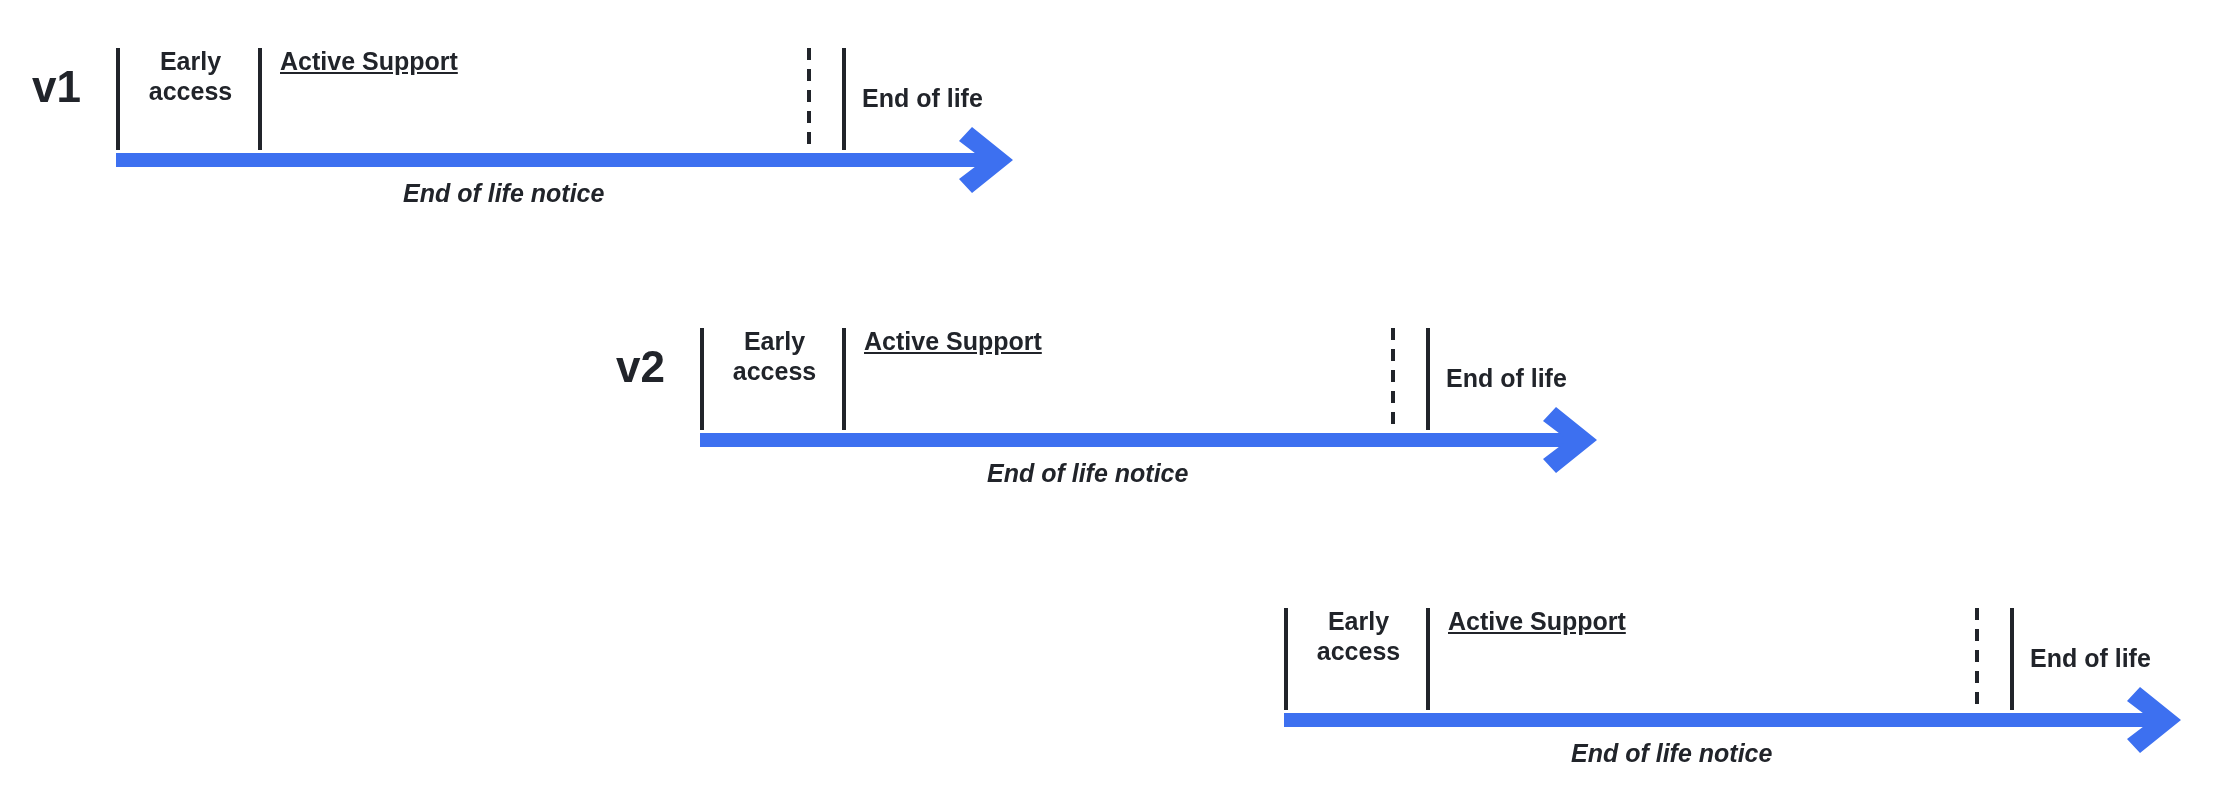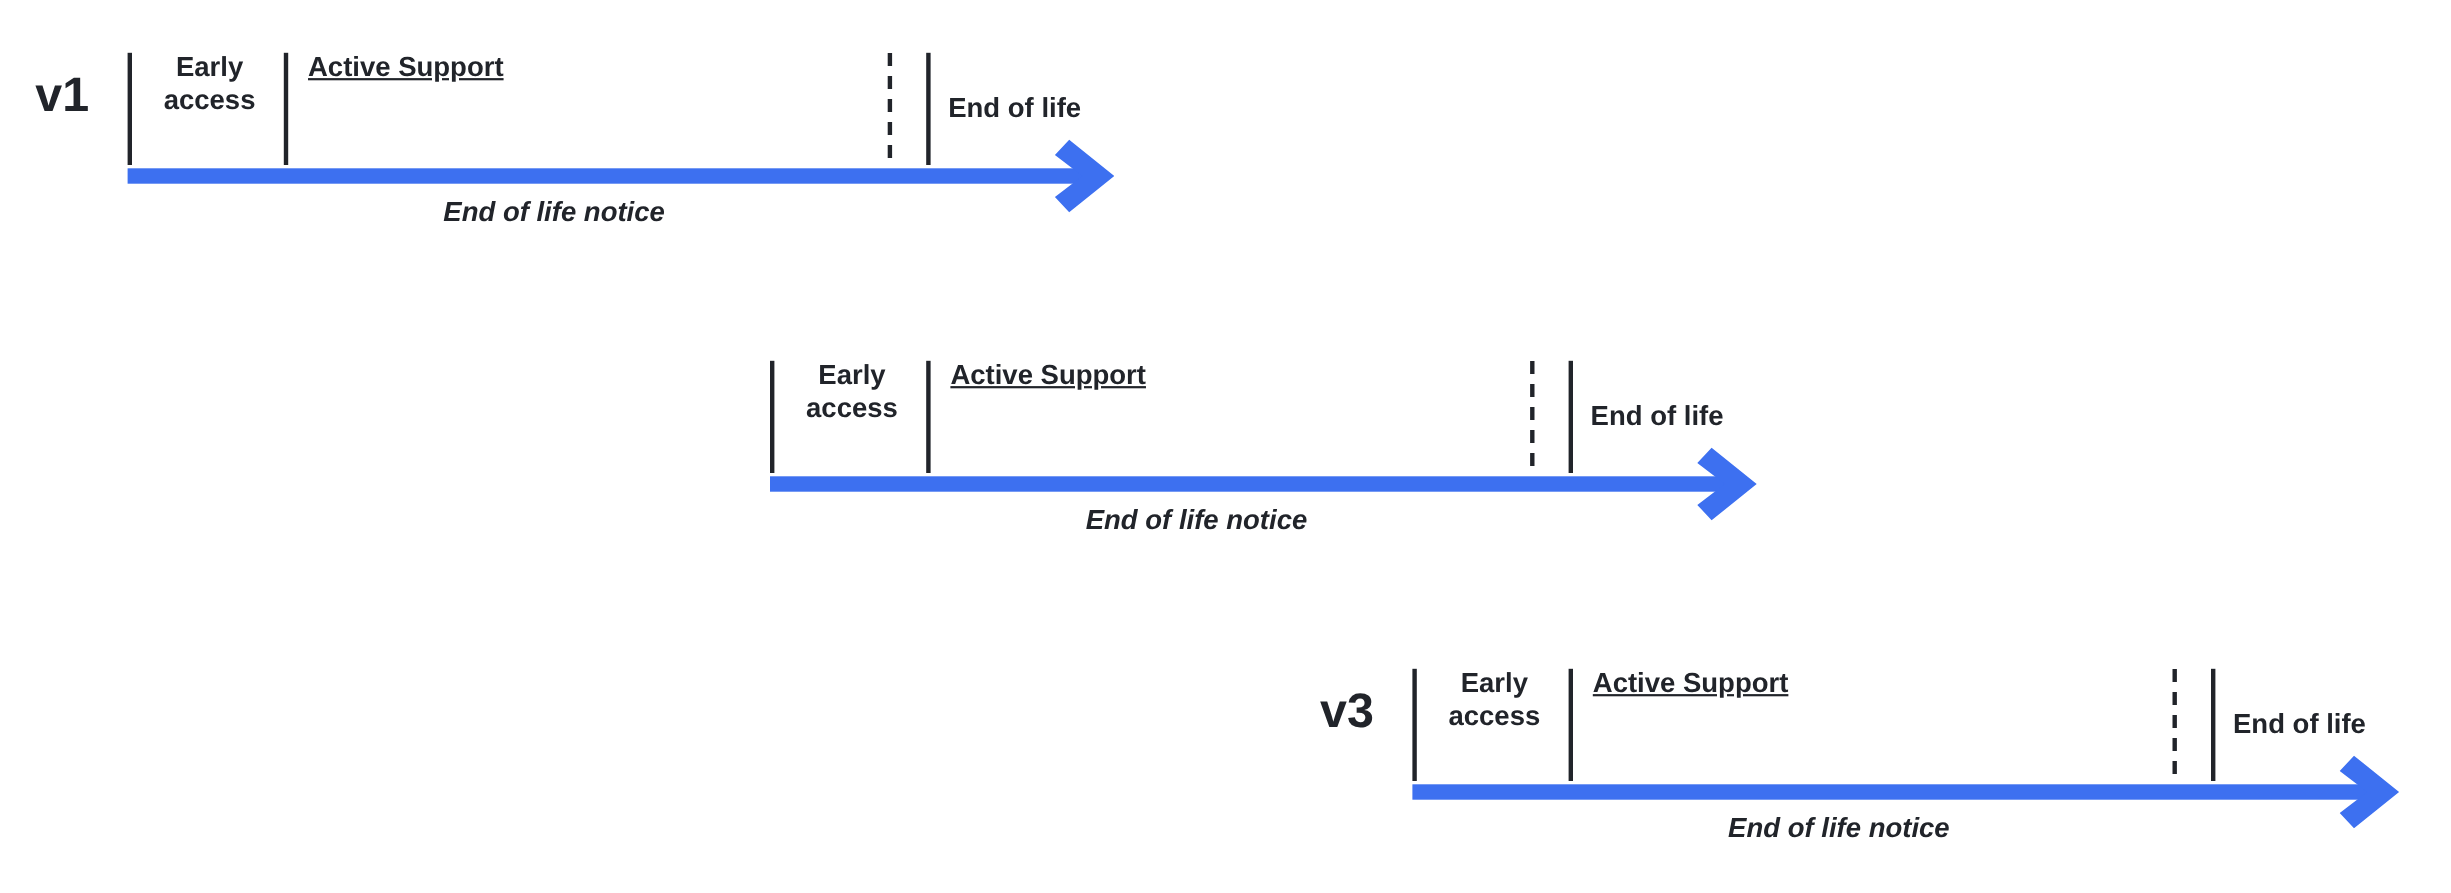--- a/index.html
+++ b/index.html
@@ -99,36 +99,36 @@
     <div class="plabel lbl-as">Active Support</div>
     <div class="plabel lbl-eol">End of life</div>
     <div class="shaft"></div>
     <svg class="head" viewBox="0 0 70 80">
       <polygon points="24,7 65,40 24,73 11,59 36,40 11,21"></polygon>
     </svg>
     <div class="notice">End of life notice</div>
   </div>
 
   <div class="trow row2">
+    <div class="version">v2</div>
     <div class="tick tick-start"></div>
     <div class="tick tick-ea-end"></div>
     <div class="dashed"></div>
     <div class="tick tick-eol"></div>
     <div class="plabel lbl-ea">Early access</div>
     <div class="plabel lbl-as">Active Support</div>
     <div class="plabel lbl-eol">End of life</div>
     <div class="shaft"></div>
     <svg class="head" viewBox="0 0 70 80">
       <polygon points="24,7 65,40 24,73 11,59 36,40 11,21"></polygon>
     </svg>
     <div class="notice">End of life notice</div>
   </div>
 
   <div class="trow row3">
-    <div class="version">v3</div>
     <div class="tick tick-start"></div>
     <div class="tick tick-ea-end"></div>
     <div class="dashed"></div>
     <div class="tick tick-eol"></div>
     <div class="plabel lbl-ea">Early access</div>
     <div class="plabel lbl-as">Active Support</div>
     <div class="plabel lbl-eol">End of life</div>
     <div class="shaft"></div>
     <svg class="head" viewBox="0 0 70 80">
       <polygon points="24,7 65,40 24,73 11,59 36,40 11,21"></polygon>

